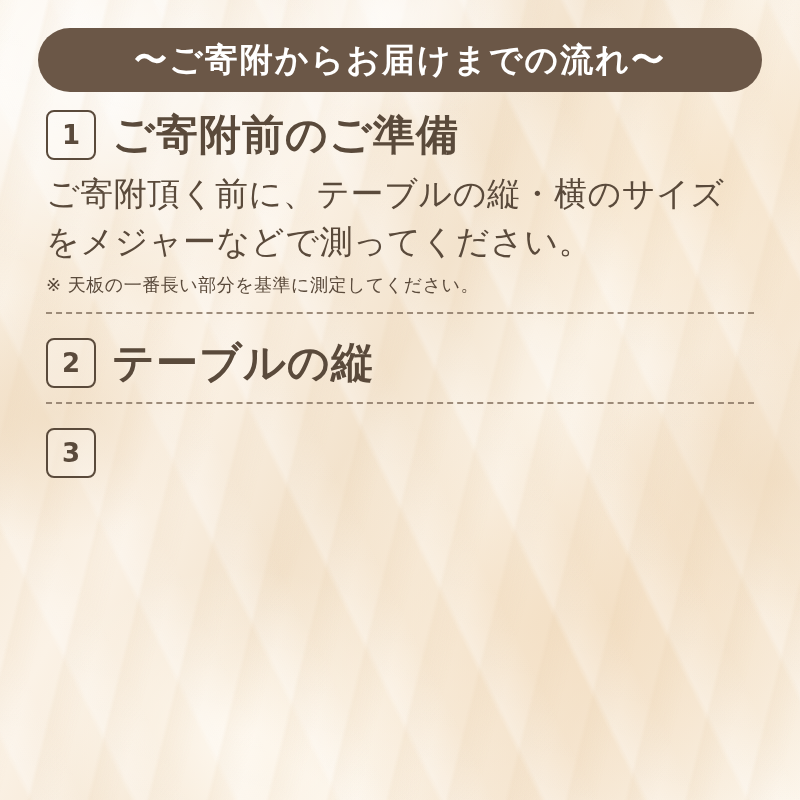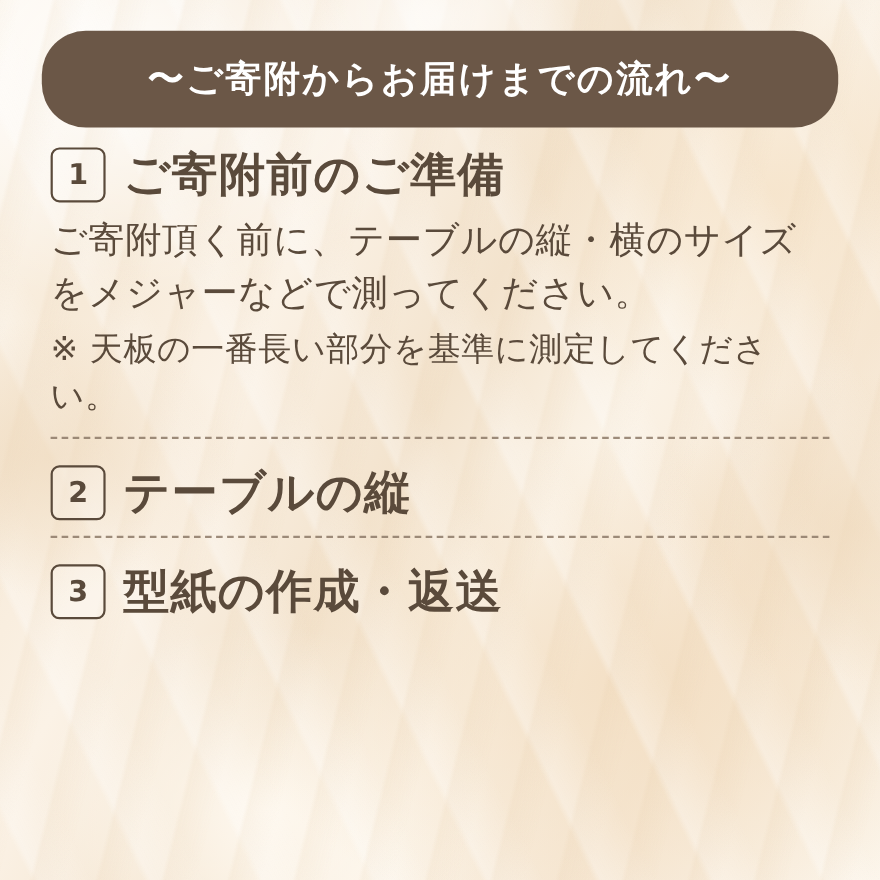--- a/index.html
+++ b/index.html
@@ -63,21 +63,21 @@
     padding: 0 20px;
     box-sizing: border-box;
   }
 
   
   .title-banner {
     margin: 28px 18px 0 18px;
     background: #6b5747;
     color: #ffffff;
     border-radius: 40px;
-    height: 88px;
+    height: 64px;
     display: flex;
     align-items: center;
     justify-content: center;
     letter-spacing: 2px;
   }
   .title-text {
     font-size: 33px;
     font-weight: 700;
     white-space: nowrap;
   }
@@ -119,21 +119,21 @@
   .step-body {
     margin-top: 10px;
     color: #5a4a3b;
     font-size: 33px;
     line-height: 1.45;
     letter-spacing: 0.5px;
   }
   .step-note {
     margin-top: 6px;
     color: #5a4a3b;
-    font-size: 30px;
+    font-size: 18px;
     line-height: 1.45;
     letter-spacing: 0.5px;
   }
   .divider {
     margin: 14px 0 0 0;
     border: 0;
     border-top: 2px dashed #8d7a68;
     height: 0;
     opacity: 0.85;
   }
@@ -164,19 +164,18 @@
         <div class="step-head">
           <div class="step-num">2</div>
           <div class="step-title">テーブルの縦</div>
         </div>
         <hr class="divider">
       </div>
 
       <div class="step">
         <div class="step-head">
           <div class="step-num">3</div>
-          <div class="step-title">型紙の作成・返送</div>
         </div>
       </div>
 
     </div>
   </div>
 </div>
 
 </body></html>

